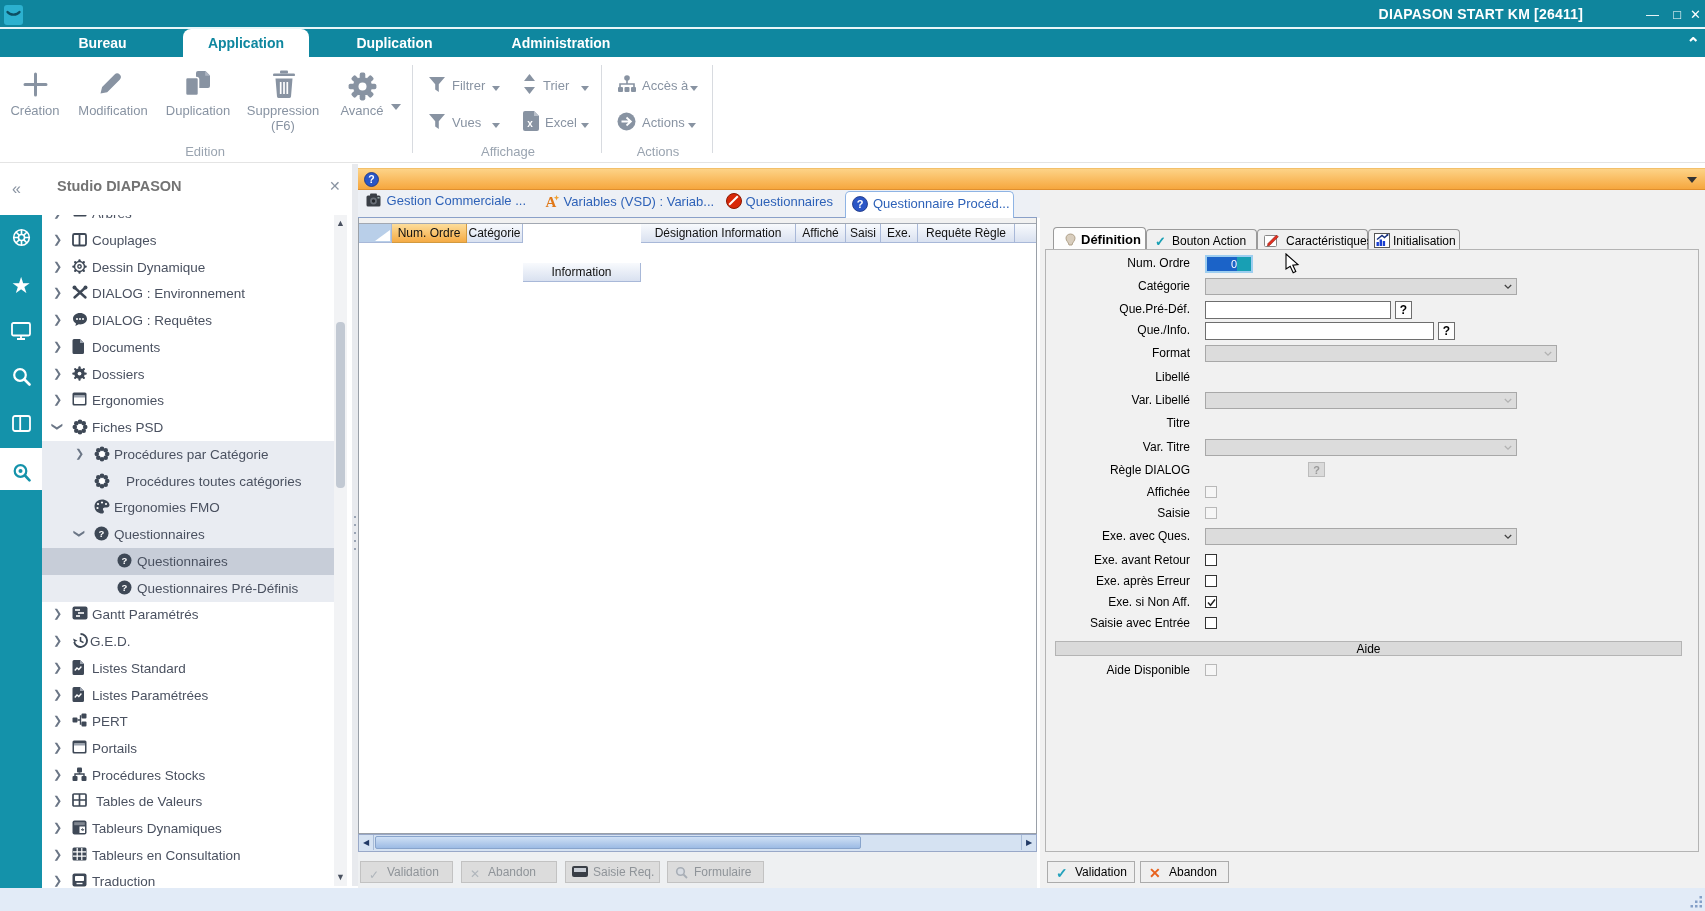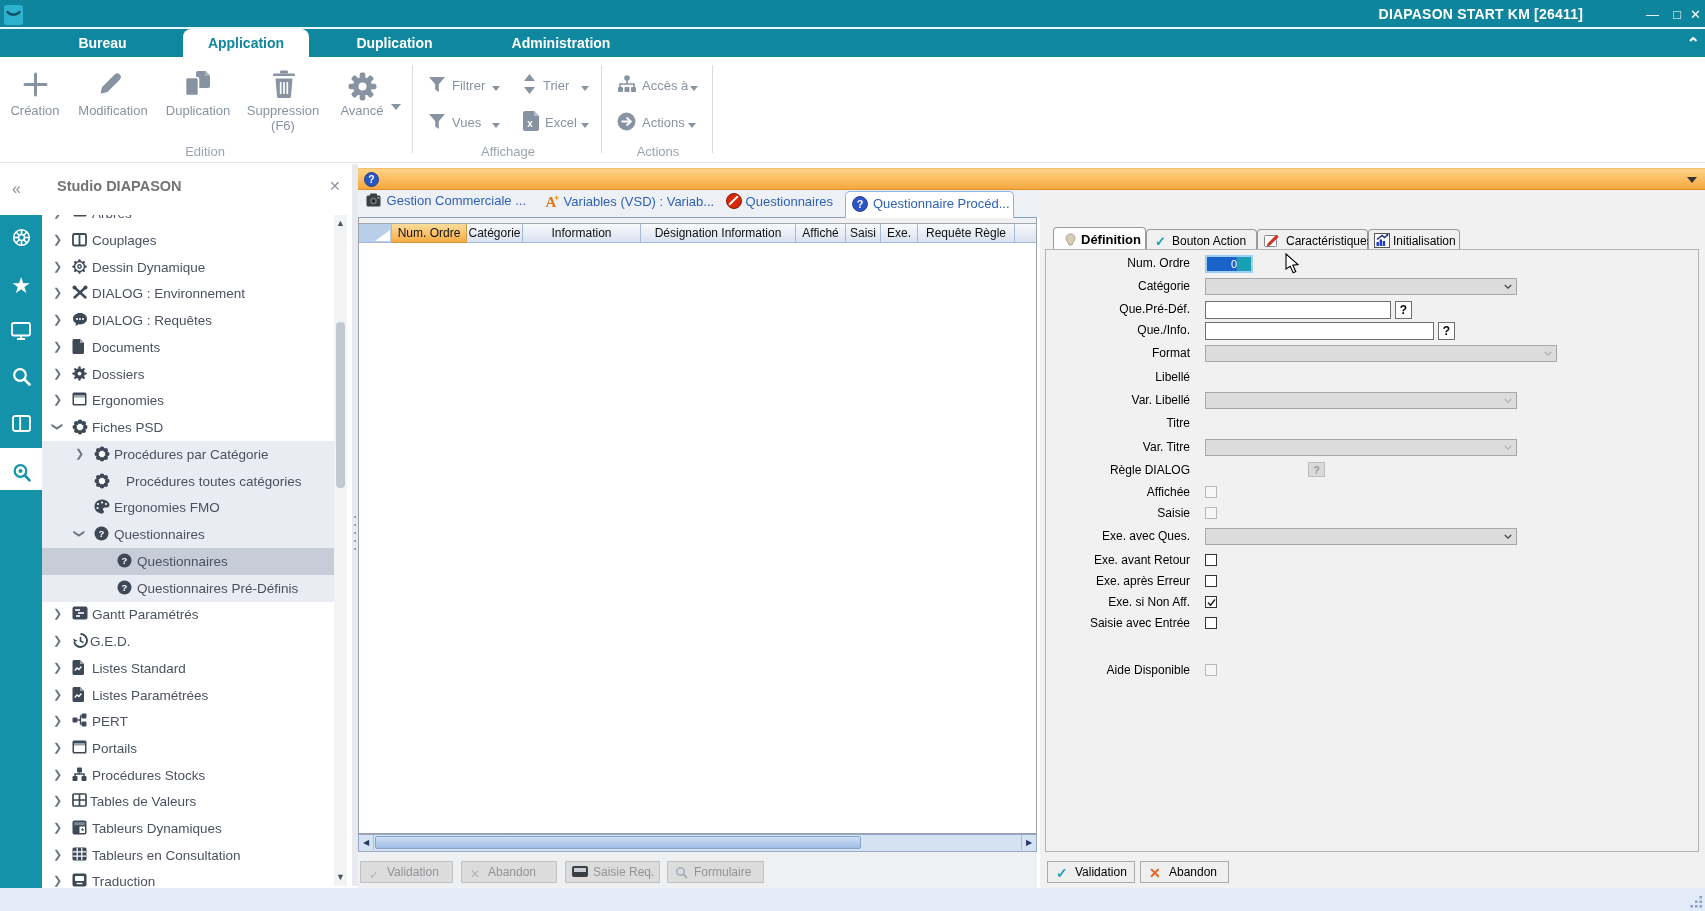--- a/index.html
+++ b/index.html
@@ -482,21 +482,21 @@
         <span class="tlabel" style="left:50px;">Procédures Stocks</span>
       </div>
   <div class="trow" style="top:572.5px;">
         <span class="chev" style="left:11px;">❯</span>
         <span class="ticon" style="left:30px;"><svg width="15" height="14" viewBox="0 0 15 14">
             <g stroke="#3e4856" stroke-width="1.7" fill="none">
               <rect x="1" y="1" width="13" height="12" rx="1"></rect>
               <path d="M7.5 1v12M1 7h13"></path>
             </g>
           </svg></span>
-        <span class="tlabel" style="left:48px;">Tables de Valeurs</span>
+        <span class="tlabel" style="left:54px;">Tables de Valeurs</span>
       </div>
   <div class="trow" style="top:599.5px;">
         <span class="chev" style="left:11px;">❯</span>
         <span class="ticon" style="left:30px;"><svg width="15" height="15" viewBox="0 0 15 15">
             <rect x="0.5" y="0.5" width="14" height="14" rx="2" fill="#3e4856"></rect>
             <rect x="2.2" y="2.2" width="10.6" height="3" fill="#fff" opacity="0.35"></rect>
             <rect x="7.5" y="6.5" width="5.5" height="6.5" fill="#fff"></rect>
             <path d="M9 9.7h2.5M10.4 8.4l1.3 1.3-1.3 1.3" stroke="#3e4856" stroke-width="1" fill="none"></path>
           </svg></span>
         <span class="tlabel" style="left:50px;">Tableurs Dynamiques</span>
@@ -567,21 +567,21 @@
 <div class="abs" id="gridwrap">
   <div style="position:absolute;left:0;top:0;width:677px;height:5px;background:#f1f1f1;"></div>
     <div style="position:absolute;left:0;top:5px;width:677px;height:1px;background:#a2a8b2;"></div>
     <div class="gh" style="left:0px;width:33px;background:#b9cfe9;border-right:1px solid #a8b8d8;">
       <svg style="position:absolute;right:1px;bottom:1px;" width="15" height="11" viewBox="0 0 15 11">
         <path d="M0 11L15 0v11z" fill="#fff"></path>
       </svg>
     </div>
   <div class="gh orange" style="left:33px;width:75px;">Num. Ordre</div>
   <div class="gh" style="left:108px;width:56px;">Catégorie</div>
-  <div class="gh" style="left:164px;width:118px;">Information</div>
+  <div class="gh" style="left:164px;width:118px;margin-top:39px;">Information</div>
   <div class="gh" style="left:282px;width:155px;">Désignation Information</div>
   <div class="gh" style="left:437px;width:50px;">Affiché</div>
   <div class="gh" style="left:487px;width:35px;">Saisi</div>
   <div class="gh" style="left:522px;width:37px;">Exe.</div>
   <div class="gh" style="left:559px;width:97px;">Requête Règle</div>
   <div class="gh" style="left:656px;width:21px;border-right:none;"></div>
 </div>
 <div class="abs" id="hscroll">
   <div style="position:absolute;left:0;top:0;width:15px;height:15px;border-right:1px solid #a8bcd8;text-align:center;line-height:15px;font-size:8px;color:#223a66;">◀</div>
   <div style="position:absolute;left:16px;top:1px;width:486px;height:13px;background:linear-gradient(#cfe0f5,#9dbbe4);border:1px solid #88a4cc;border-radius:2px;"></div>
@@ -716,20 +716,21 @@
   <div class="flabel" style="top:405px;">Exe. si Non Aff.</div>
   <div class="cbox" style="top:406px;">
       <svg style="position:absolute;left:0px;top:0px;" width="11" height="11" viewBox="0 0 11 11">
         <path d="M2 5.5l2.5 2.8L9 2.5" stroke="#222" stroke-width="1.4" fill="none"></path>
       </svg>
     </div>
 
   <div class="flabel" style="top:426px;">Saisie avec Entrée</div>
   <div class="cbox" style="top:427px;"></div>
 
+  <div style="position:absolute;left:15px;top:451px;width:627px;height:15px;background:#dadada;border:1px solid #b4b4b4;font-size:12px;text-align:center;line-height:14px;color:#000;">Aide</div>
 
   <div class="flabel" style="top:473px;">Aide Disponible</div>
   <div class="cbox lite" style="top:474px;"></div>
 
   <div class="ebtn" style="left:7px;top:671px;width:88px;">
       <span style="position:absolute;left:8px;top:1px;color:#25a2bc;font-weight:bold;font-size:14px;">✓</span>
       <span style="position:absolute;left:27px;">Validation</span>
     </div>
   <div class="ebtn" style="left:100px;top:671px;width:89px;">
       <span style="position:absolute;left:8px;top:1px;color:#e8621e;font-weight:bold;font-size:14px;">✕</span>

